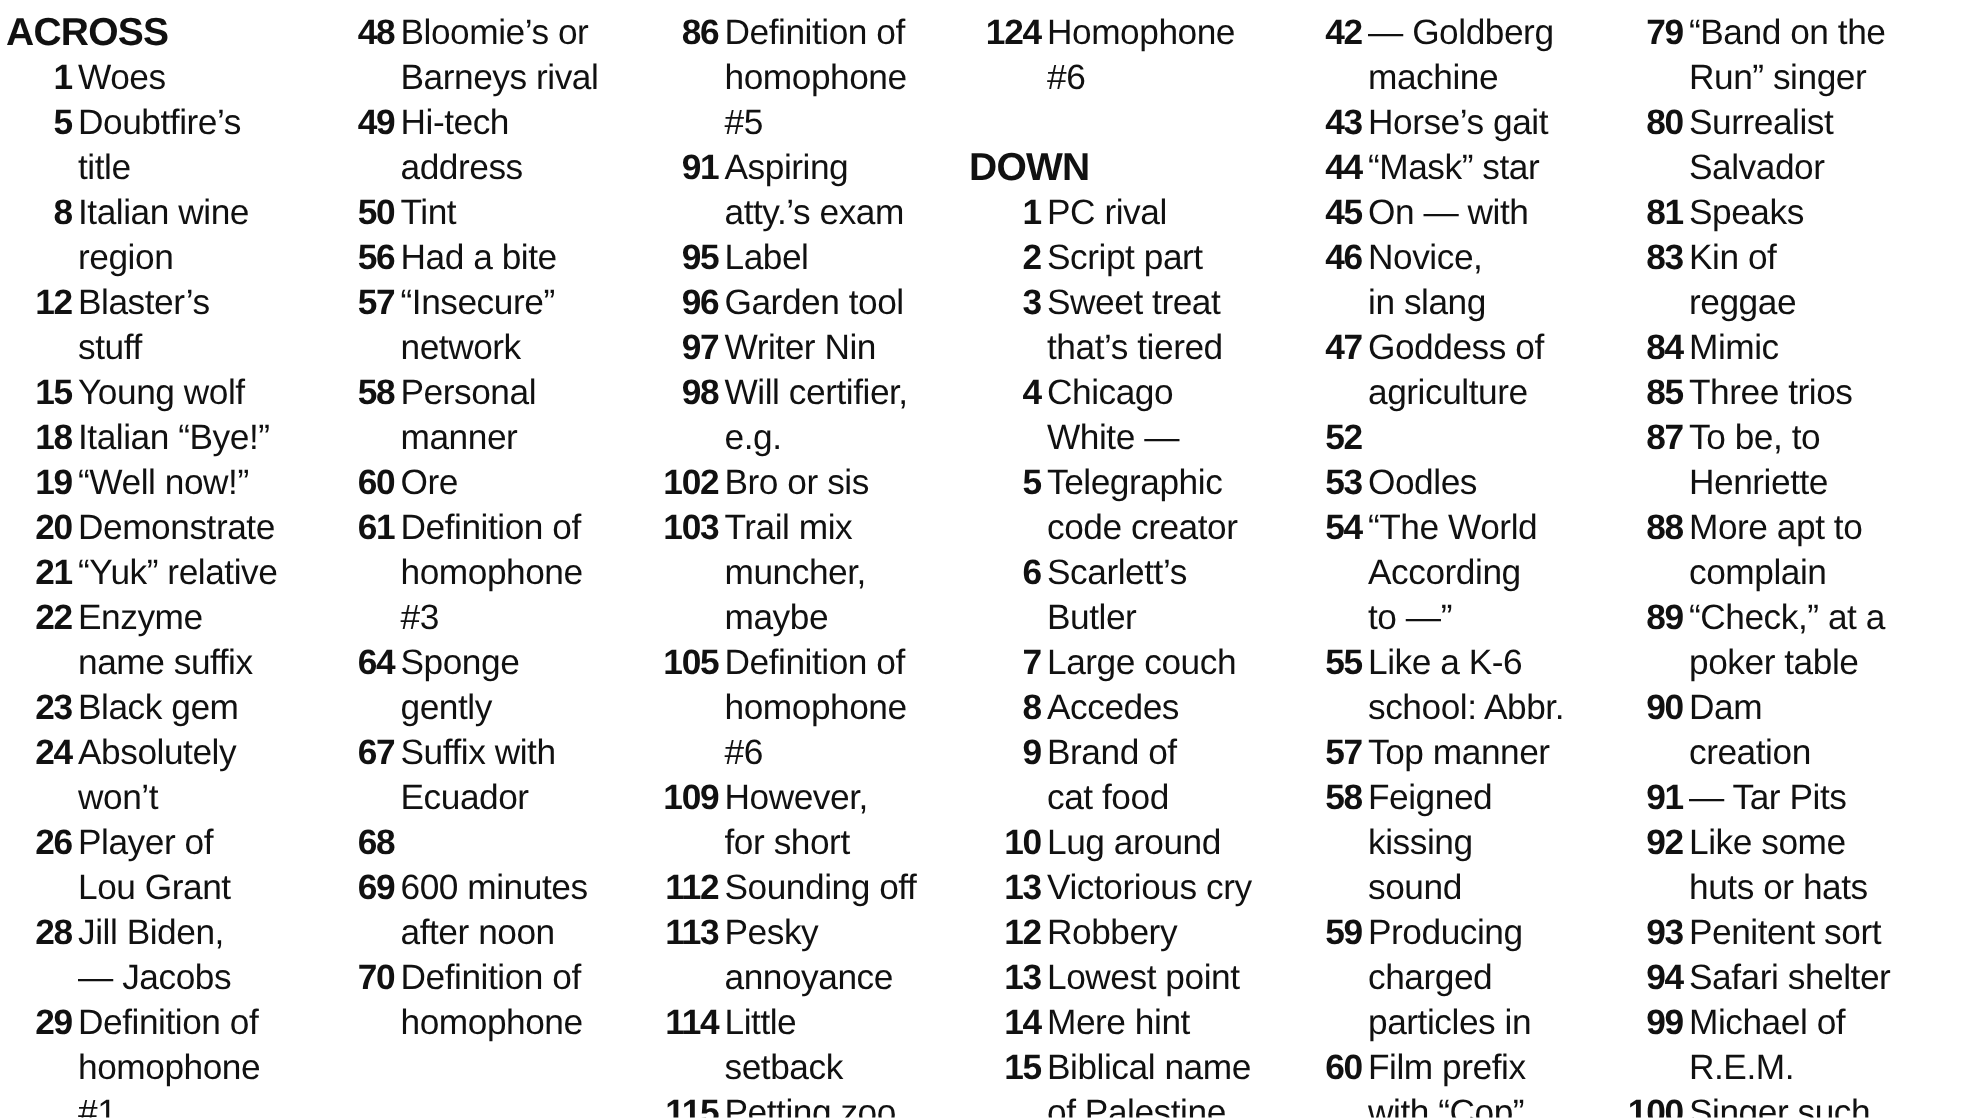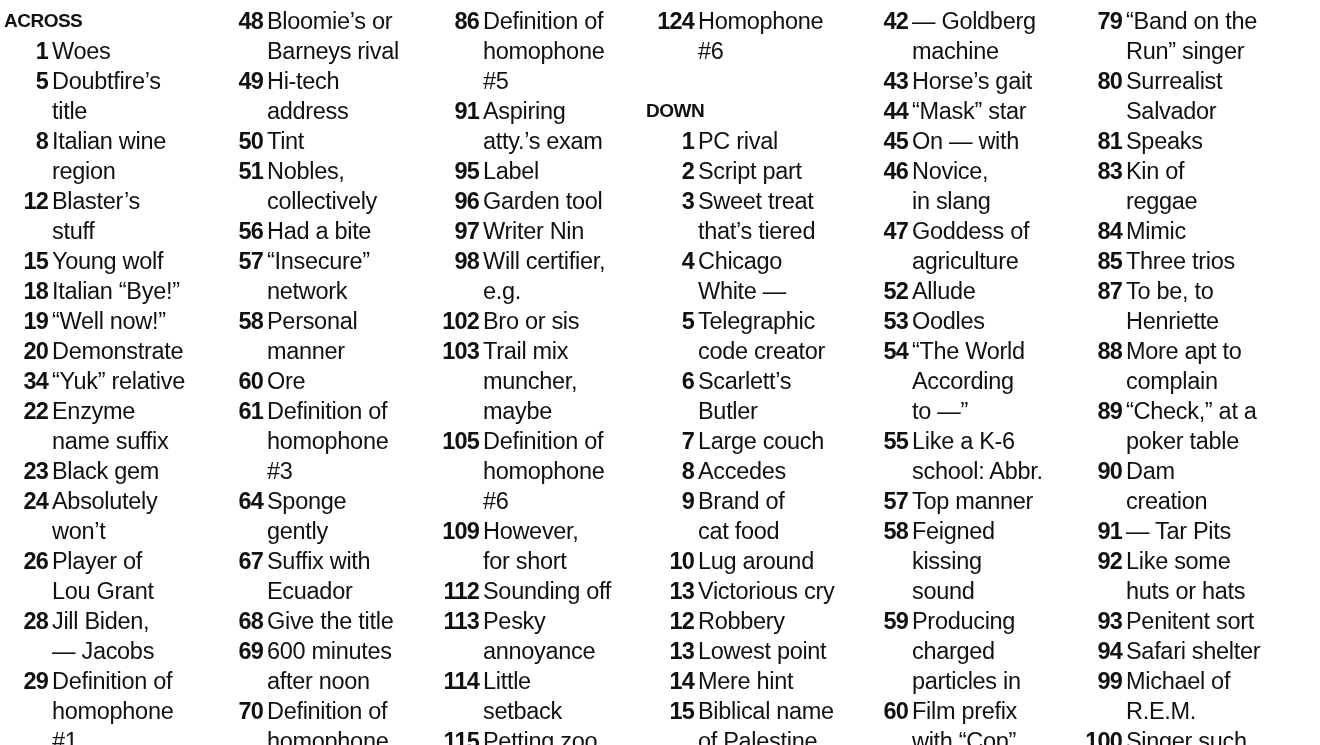--- a/index.html
+++ b/index.html
@@ -10,21 +10,21 @@
     position: relative;
   }
   .col { position: absolute; top: 6px; }
   .col.c1 { left: 4px;   width: 222px; }
   .col.c2 { left: 228px; width: 210px; }
   .col.c3 { left: 432px; width: 210px; }
   .col.c4 { left: 646px; width: 226px; }
   .col.c5 { left: 876px; width: 210px; }
   .col.c6 { left: 1076px; width: 244px; }
   .heading {
-    font-weight: bold; font-size: 19px; line-height: 30px; height: 30px;
+    font-weight: bold; font-size: 26px; line-height: 30px; height: 30px;
     letter-spacing: -0.5px;
   }
   .spacer { height: 30px; }
   .clue { display: flex; font-size: 23.5px; line-height: 30px; letter-spacing: -0.3px; }
   .num { font-weight: bold; text-align: right; flex: none; padding-right: 4px; letter-spacing: -0.8px; }
   .c1 .num { width: 44px; }
   .c2 .num { width: 35px; }
   .c3 .num { width: 47px; }
   .c4 .num { width: 48px; }
   .c5 .num { width: 32px; }
@@ -66,21 +66,21 @@
       </div>
       <div class="clue">
         <span class="num">19</span>
         <span class="txt">“Well now!”</span>
       </div>
       <div class="clue">
         <span class="num">20</span>
         <span class="txt">Demonstrate</span>
       </div>
       <div class="clue">
-        <span class="num">34</span>
+        <span class="num">21</span>
         <span class="txt">“Yuk” relative</span>
       </div>
       <div class="clue">
         <span class="num">22</span>
         <span class="txt">Enzyme
 name suffix</span>
       </div>
       <div class="clue">
         <span class="num">23</span>
         <span class="txt">Black gem</span>
@@ -116,25 +116,20 @@
       <div class="clue">
         <span class="num">49</span>
         <span class="txt">Hi-tech
 address</span>
       </div>
       <div class="clue">
         <span class="num">50</span>
         <span class="txt">Tint</span>
       </div>
       <div class="clue">
-        <span class="num">51</span>
-        <span class="txt">Nobles,
-collectively</span>
-      </div>
-      <div class="clue">
         <span class="num">56</span>
         <span class="txt">Had a bite</span>
       </div>
       <div class="clue">
         <span class="num">57</span>
         <span class="txt">“Insecure”
 network</span>
       </div>
       <div class="clue">
         <span class="num">58</span>
@@ -156,21 +151,20 @@
         <span class="txt">Sponge
 gently</span>
       </div>
       <div class="clue">
         <span class="num">67</span>
         <span class="txt">Suffix with
 Ecuador</span>
       </div>
       <div class="clue">
         <span class="num">68</span>
-        <span class="txt">Give the title</span>
       </div>
       <div class="clue">
         <span class="num">69</span>
         <span class="txt">600 minutes
 after noon</span>
       </div>
       <div class="clue">
         <span class="num">70</span>
         <span class="txt">Definition of
 homophone</span>
@@ -343,21 +337,20 @@
         <span class="txt">Novice,
 in slang</span>
       </div>
       <div class="clue">
         <span class="num">47</span>
         <span class="txt">Goddess of
 agriculture</span>
       </div>
       <div class="clue">
         <span class="num">52</span>
-        <span class="txt">Allude</span>
       </div>
       <div class="clue">
         <span class="num">53</span>
         <span class="txt">Oodles</span>
       </div>
       <div class="clue">
         <span class="num">54</span>
         <span class="txt">“The World
 According
 to —”</span>

